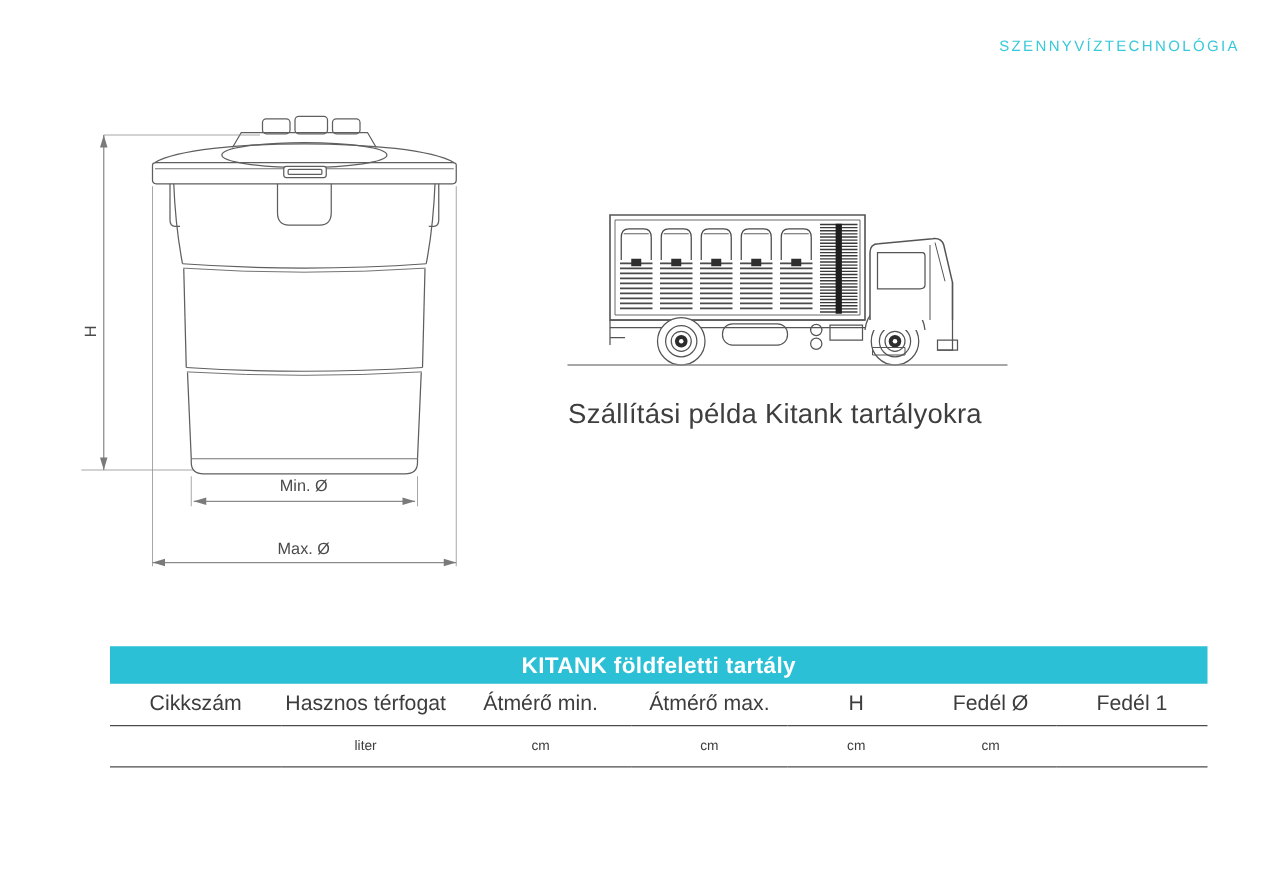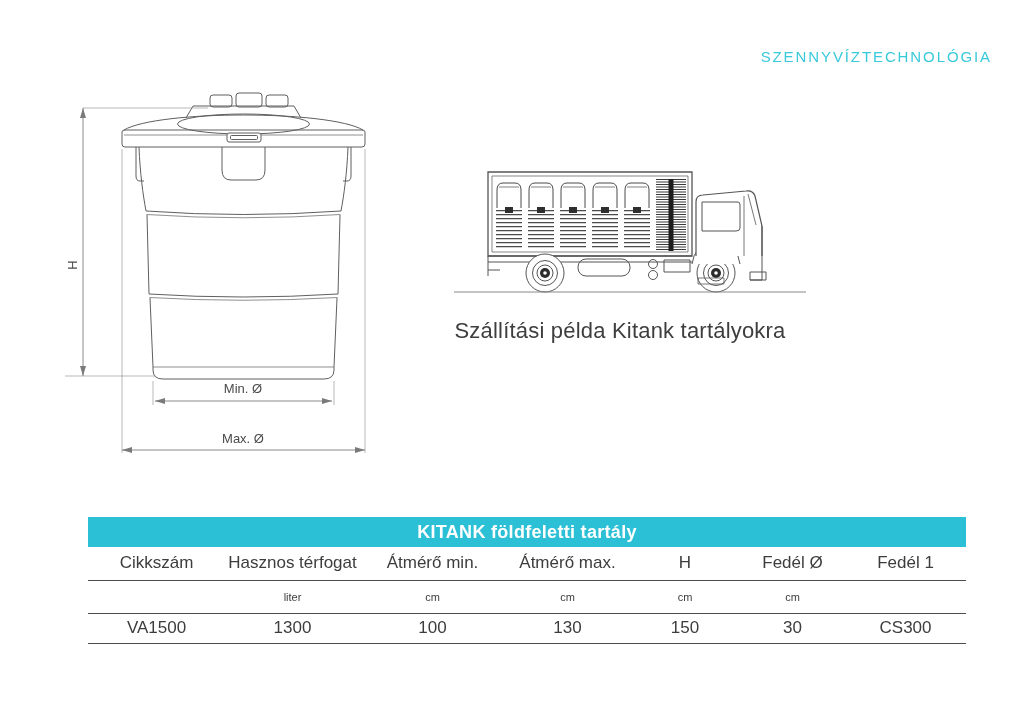--- a/index.html
+++ b/index.html
@@ -16,21 +16,21 @@
   .page{
     position:relative;width:1024px;height:709px;background:#fff;overflow:hidden;
     font-family:"Liberation Sans",sans-serif;color:var(--text);
   }
   
   .logo{position:absolute;top:24px;right:32px;width:240px;text-align:right;line-height:1}
   .logo-title{
     font-size:43px;font-weight:800;color:var(--logo);letter-spacing:2px;
   }
   .logo-sub{
-    margin-top:25px;font-size:15px;font-weight:500;color:var(--logo-sub);letter-spacing:1.9px;
+    margin-top:7px;font-size:12px;font-weight:500;color:var(--logo-sub);letter-spacing:1.9px;
   }
   
   .tank-svg{position:absolute;left:60px;top:85px}
   .truck-svg{position:absolute;left:450px;top:152px}
   .truck-caption{
     position:absolute;left:440px;top:318px;width:360px;text-align:center;
     font-size:22px;color:#3e3e3e;letter-spacing:.2px;
   }
   svg{display:block}
   svg *{vector-effect:non-scaling-stroke}
@@ -229,25 +229,16 @@
       </tr>
       <tr class="units-row">
         <td></td>
         <td>liter</td>
         <td>cm</td>
         <td>cm</td>
         <td>cm</td>
         <td>cm</td>
         <td></td>
       </tr>
-      <tr class="data-row">
-        <td>VA1500</td>
-        <td>1300</td>
-        <td>100</td>
-        <td>130</td>
-        <td>150</td>
-        <td>30</td>
-        <td>CS300</td>
-      </tr>
     </tbody>
   </table>
 
 </div>
 
 </body></html>

